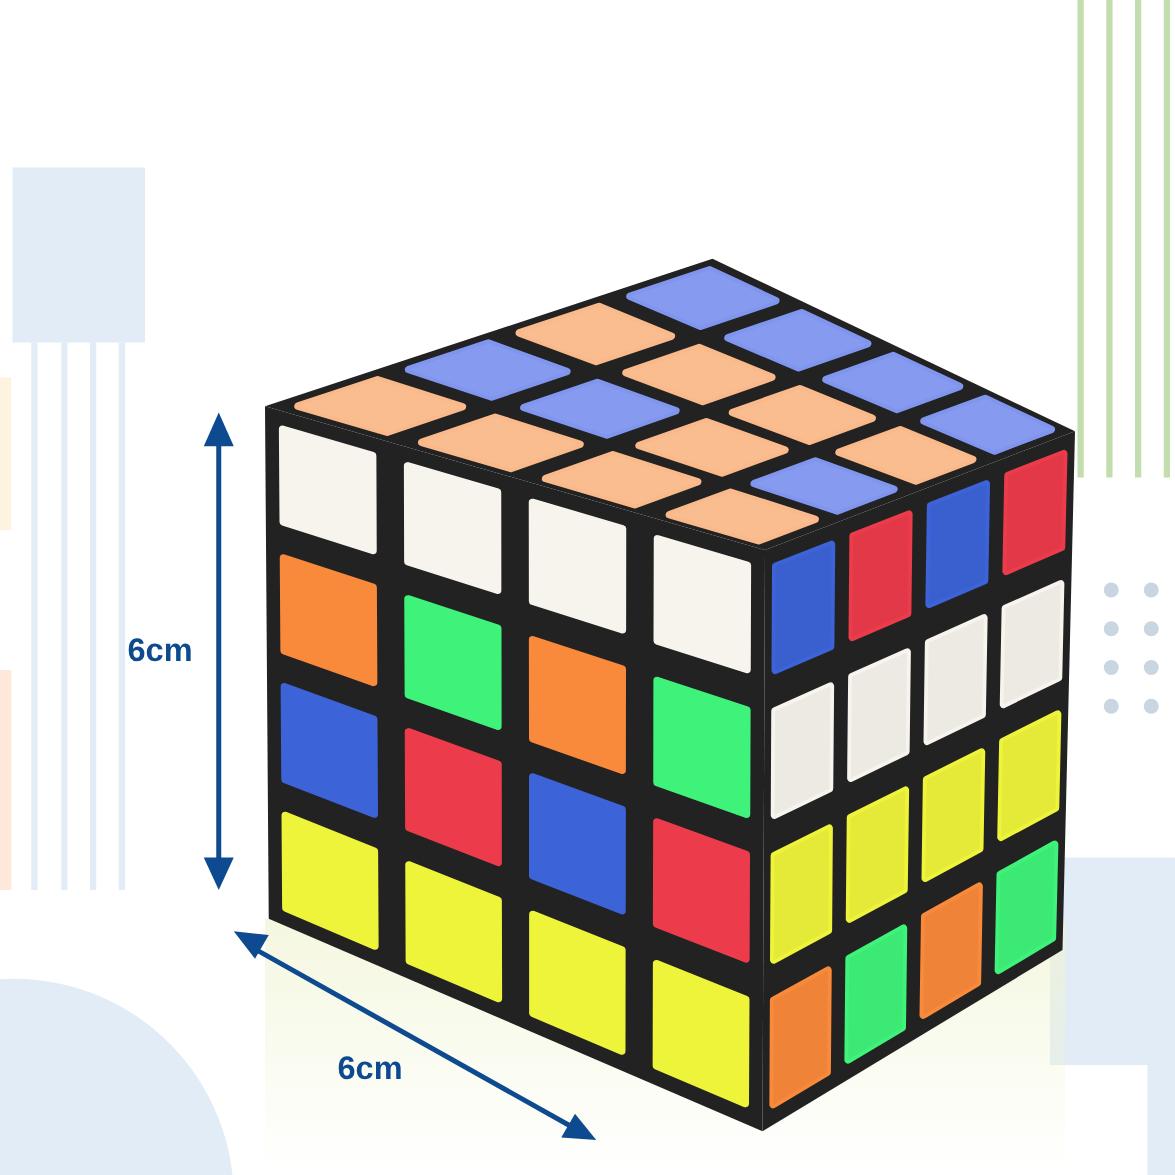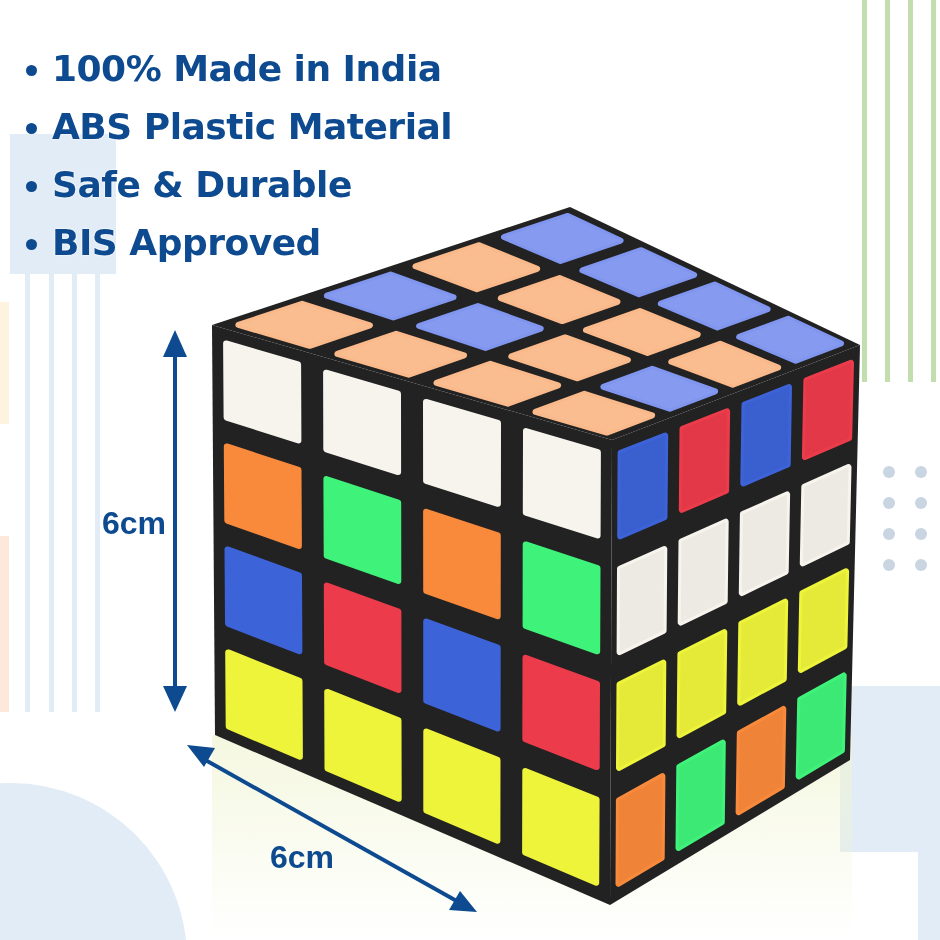--- a/index.html
+++ b/index.html
@@ -2,21 +2,21 @@
 <html><head>
 <meta charset="utf-8">
 <style>
   html, body { margin:0; padding:0; }
   body { width:940px; height:940px; overflow:hidden; background:#ffffff; position:relative; font-family:"DejaVu Sans", sans-serif; }
   .stage { position:absolute; left:0; top:0; width:940px; height:940px; }
   .bg-shape { position:absolute; }
   .features { position:absolute; left:22px; top:40px; margin:0; padding:0; list-style:none; }
   .feature { position:relative; padding-left:30px; height:58px; line-height:58px; font-family:"DejaVu Sans", sans-serif; font-weight:bold; font-size:36px; color:#0d4a8f; letter-spacing:-0.5px; white-space:nowrap; text-shadow:0 0 2px #fff, 0 0 2px #fff; }
   .bullet { position:absolute; left:4px; top:25px; width:11px; height:11px; border-radius:50%; background:#0d4a8f; }
-  .dim-label { position:absolute; font-family:"Liberation Sans", sans-serif; font-weight:bold; font-size:32px; color:#0d4a8f; }
+  .dim-label { position:absolute; font-family:"Liberation Sans", sans-serif; font-weight:bold; font-size:26px; color:#0d4a8f; }
   svg { position:absolute; left:0; top:0; }
 </style>
 </head>
 <body>
 
 <div class="stage">
 
   <div class="bg-shape" style="left:10px;top:134px;width:106px;height:140px;background:#e2ecf6;"></div>
   <div class="bg-shape" style="left:25px;top:274px;width:5px;height:438px;background:#e2ecf6;"></div>
   <div class="bg-shape" style="left:49px;top:274px;width:5px;height:438px;background:#e2ecf6;"></div>
@@ -144,19 +144,13 @@
   </svg>
   <div class="dim-label" style="left:102px;top:505px;">6cm</div>
 
   <svg width="940" height="940" viewBox="0 0 940 940">
     <line x1="200" y1="757" x2="462" y2="904" stroke="#0d4a8f" stroke-width="4"></line>
     <polygon points="187,745 215,748 204,767" fill="#0d4a8f"></polygon>
     <polygon points="477,912 449,910 460,891" fill="#0d4a8f"></polygon>
   </svg>
   <div class="dim-label" style="left:270px;top:839px;">6cm</div>
 
-  <ul class="features">
-    <li class="feature"><span class="bullet"></span><span>100% Made in India</span></li>
-    <li class="feature"><span class="bullet"></span><span>ABS Plastic Material</span></li>
-    <li class="feature"><span class="bullet"></span><span>Safe &amp; Durable</span></li>
-    <li class="feature"><span class="bullet"></span><span>BIS Approved</span></li>
-  </ul>
 </div>
 
 </body></html>

